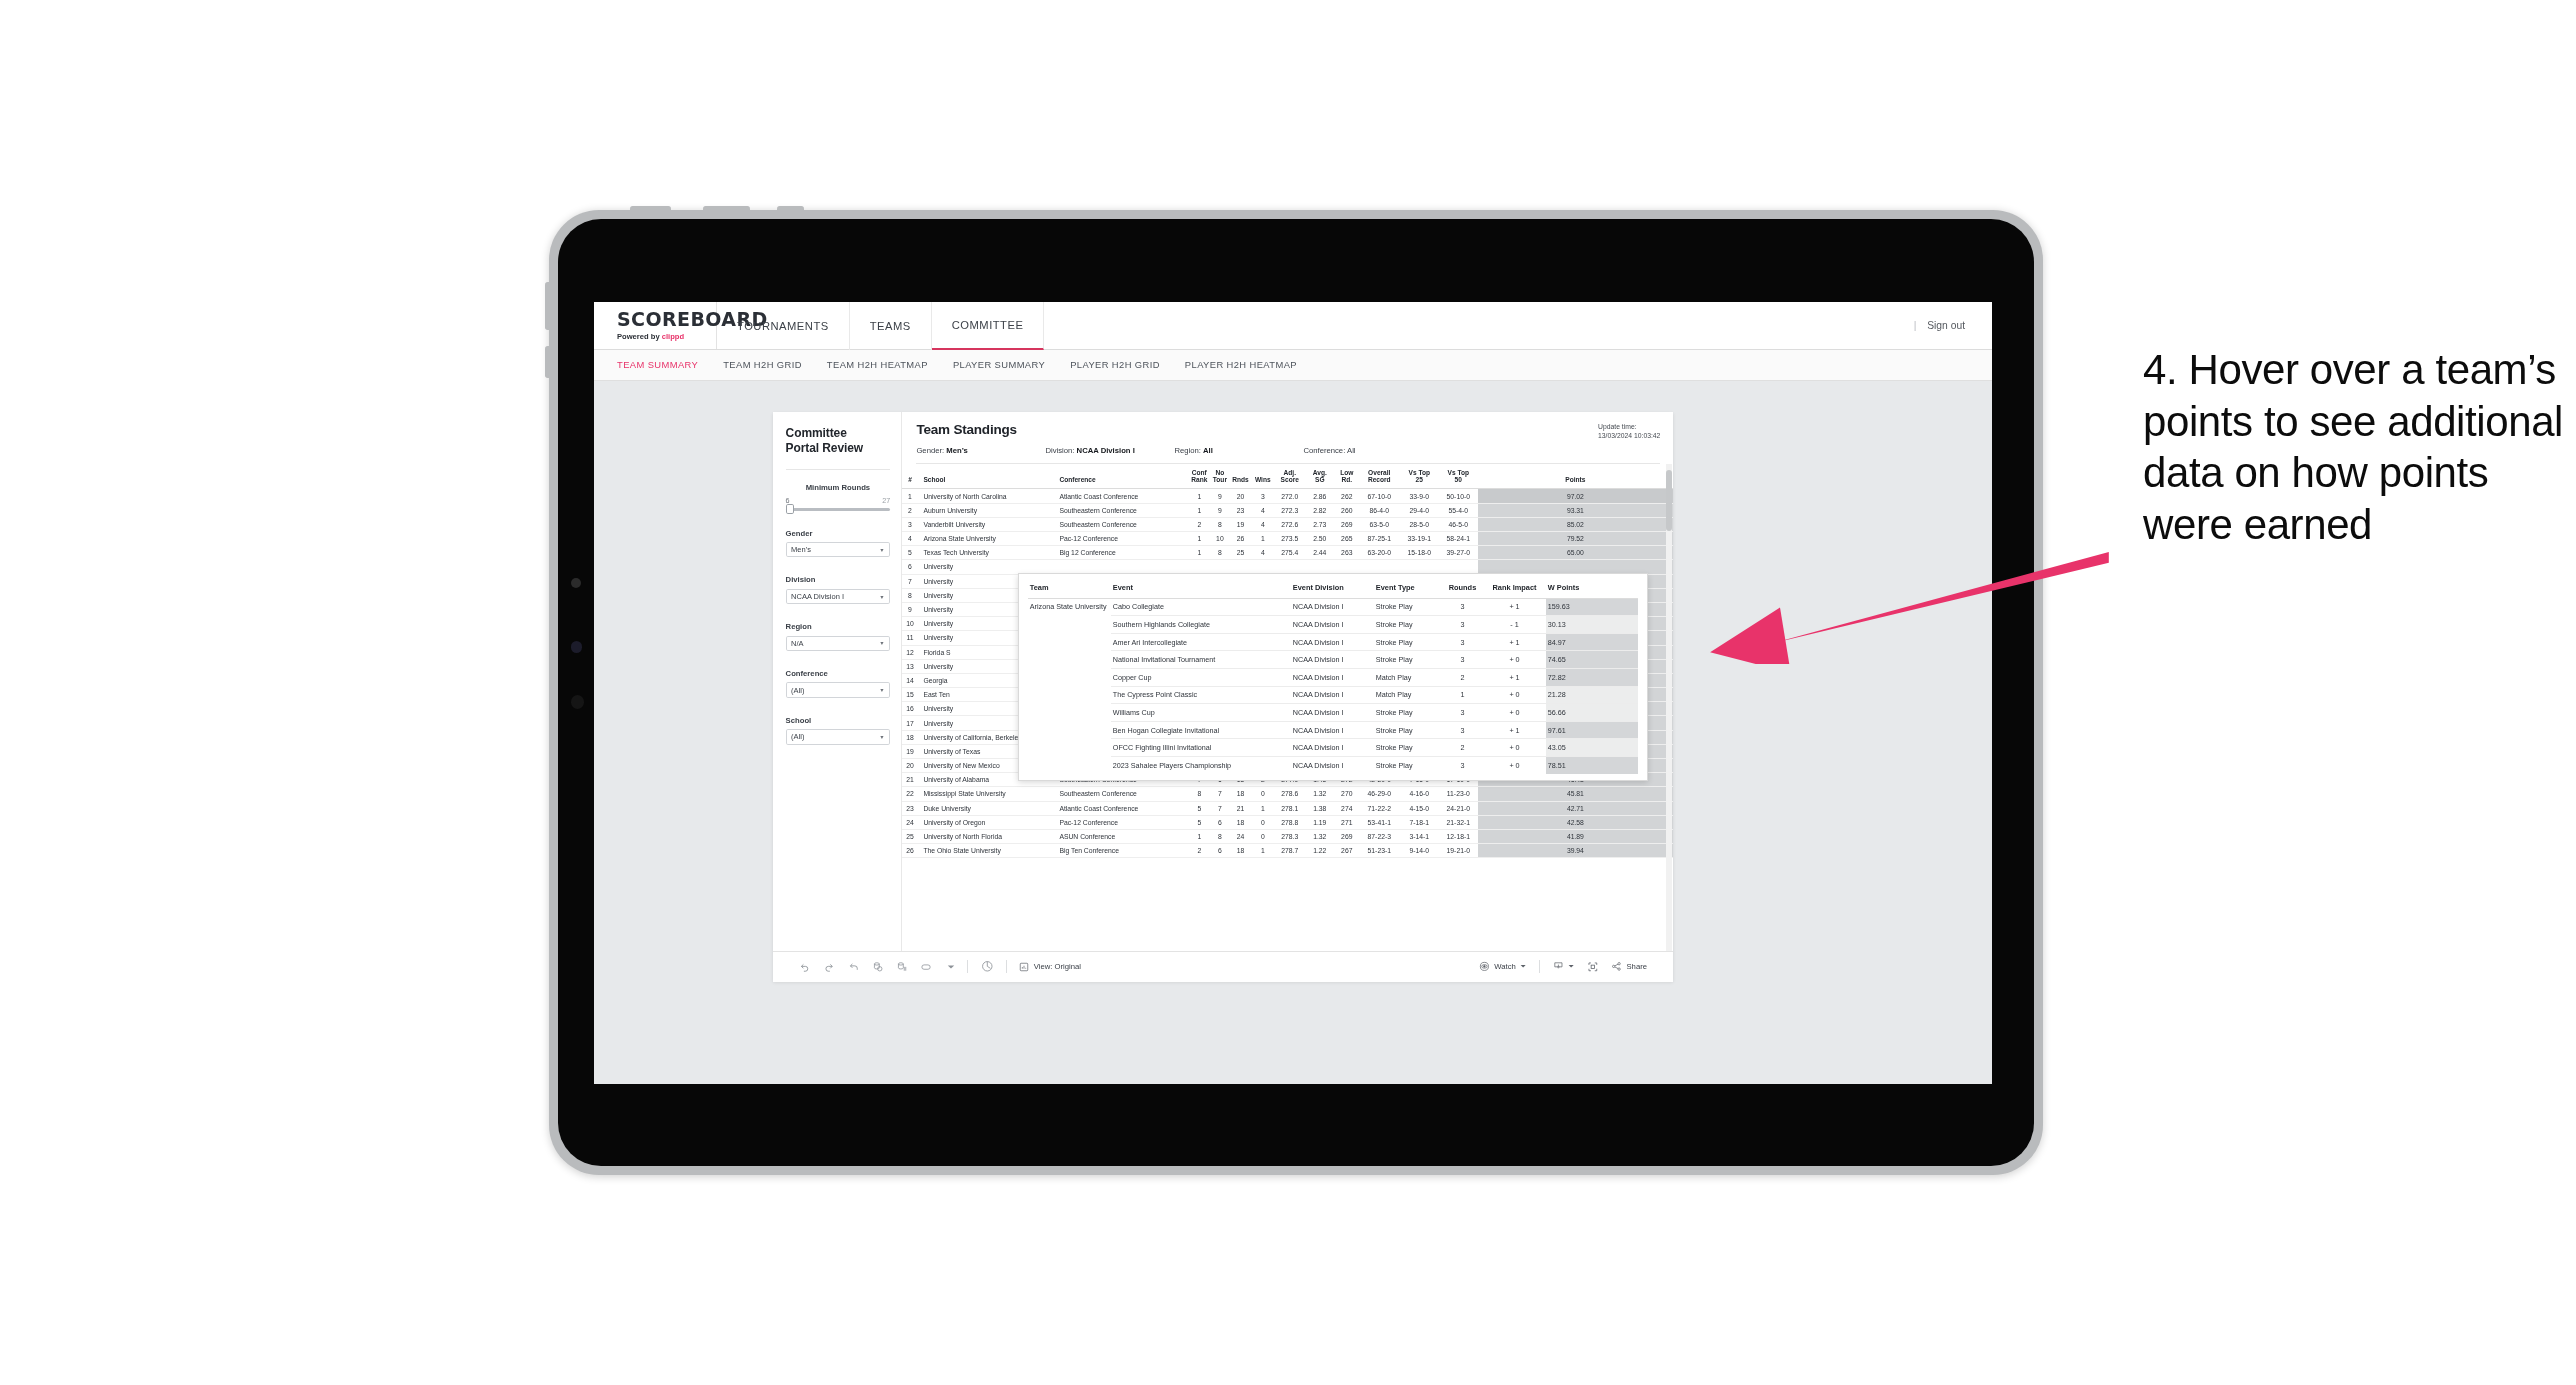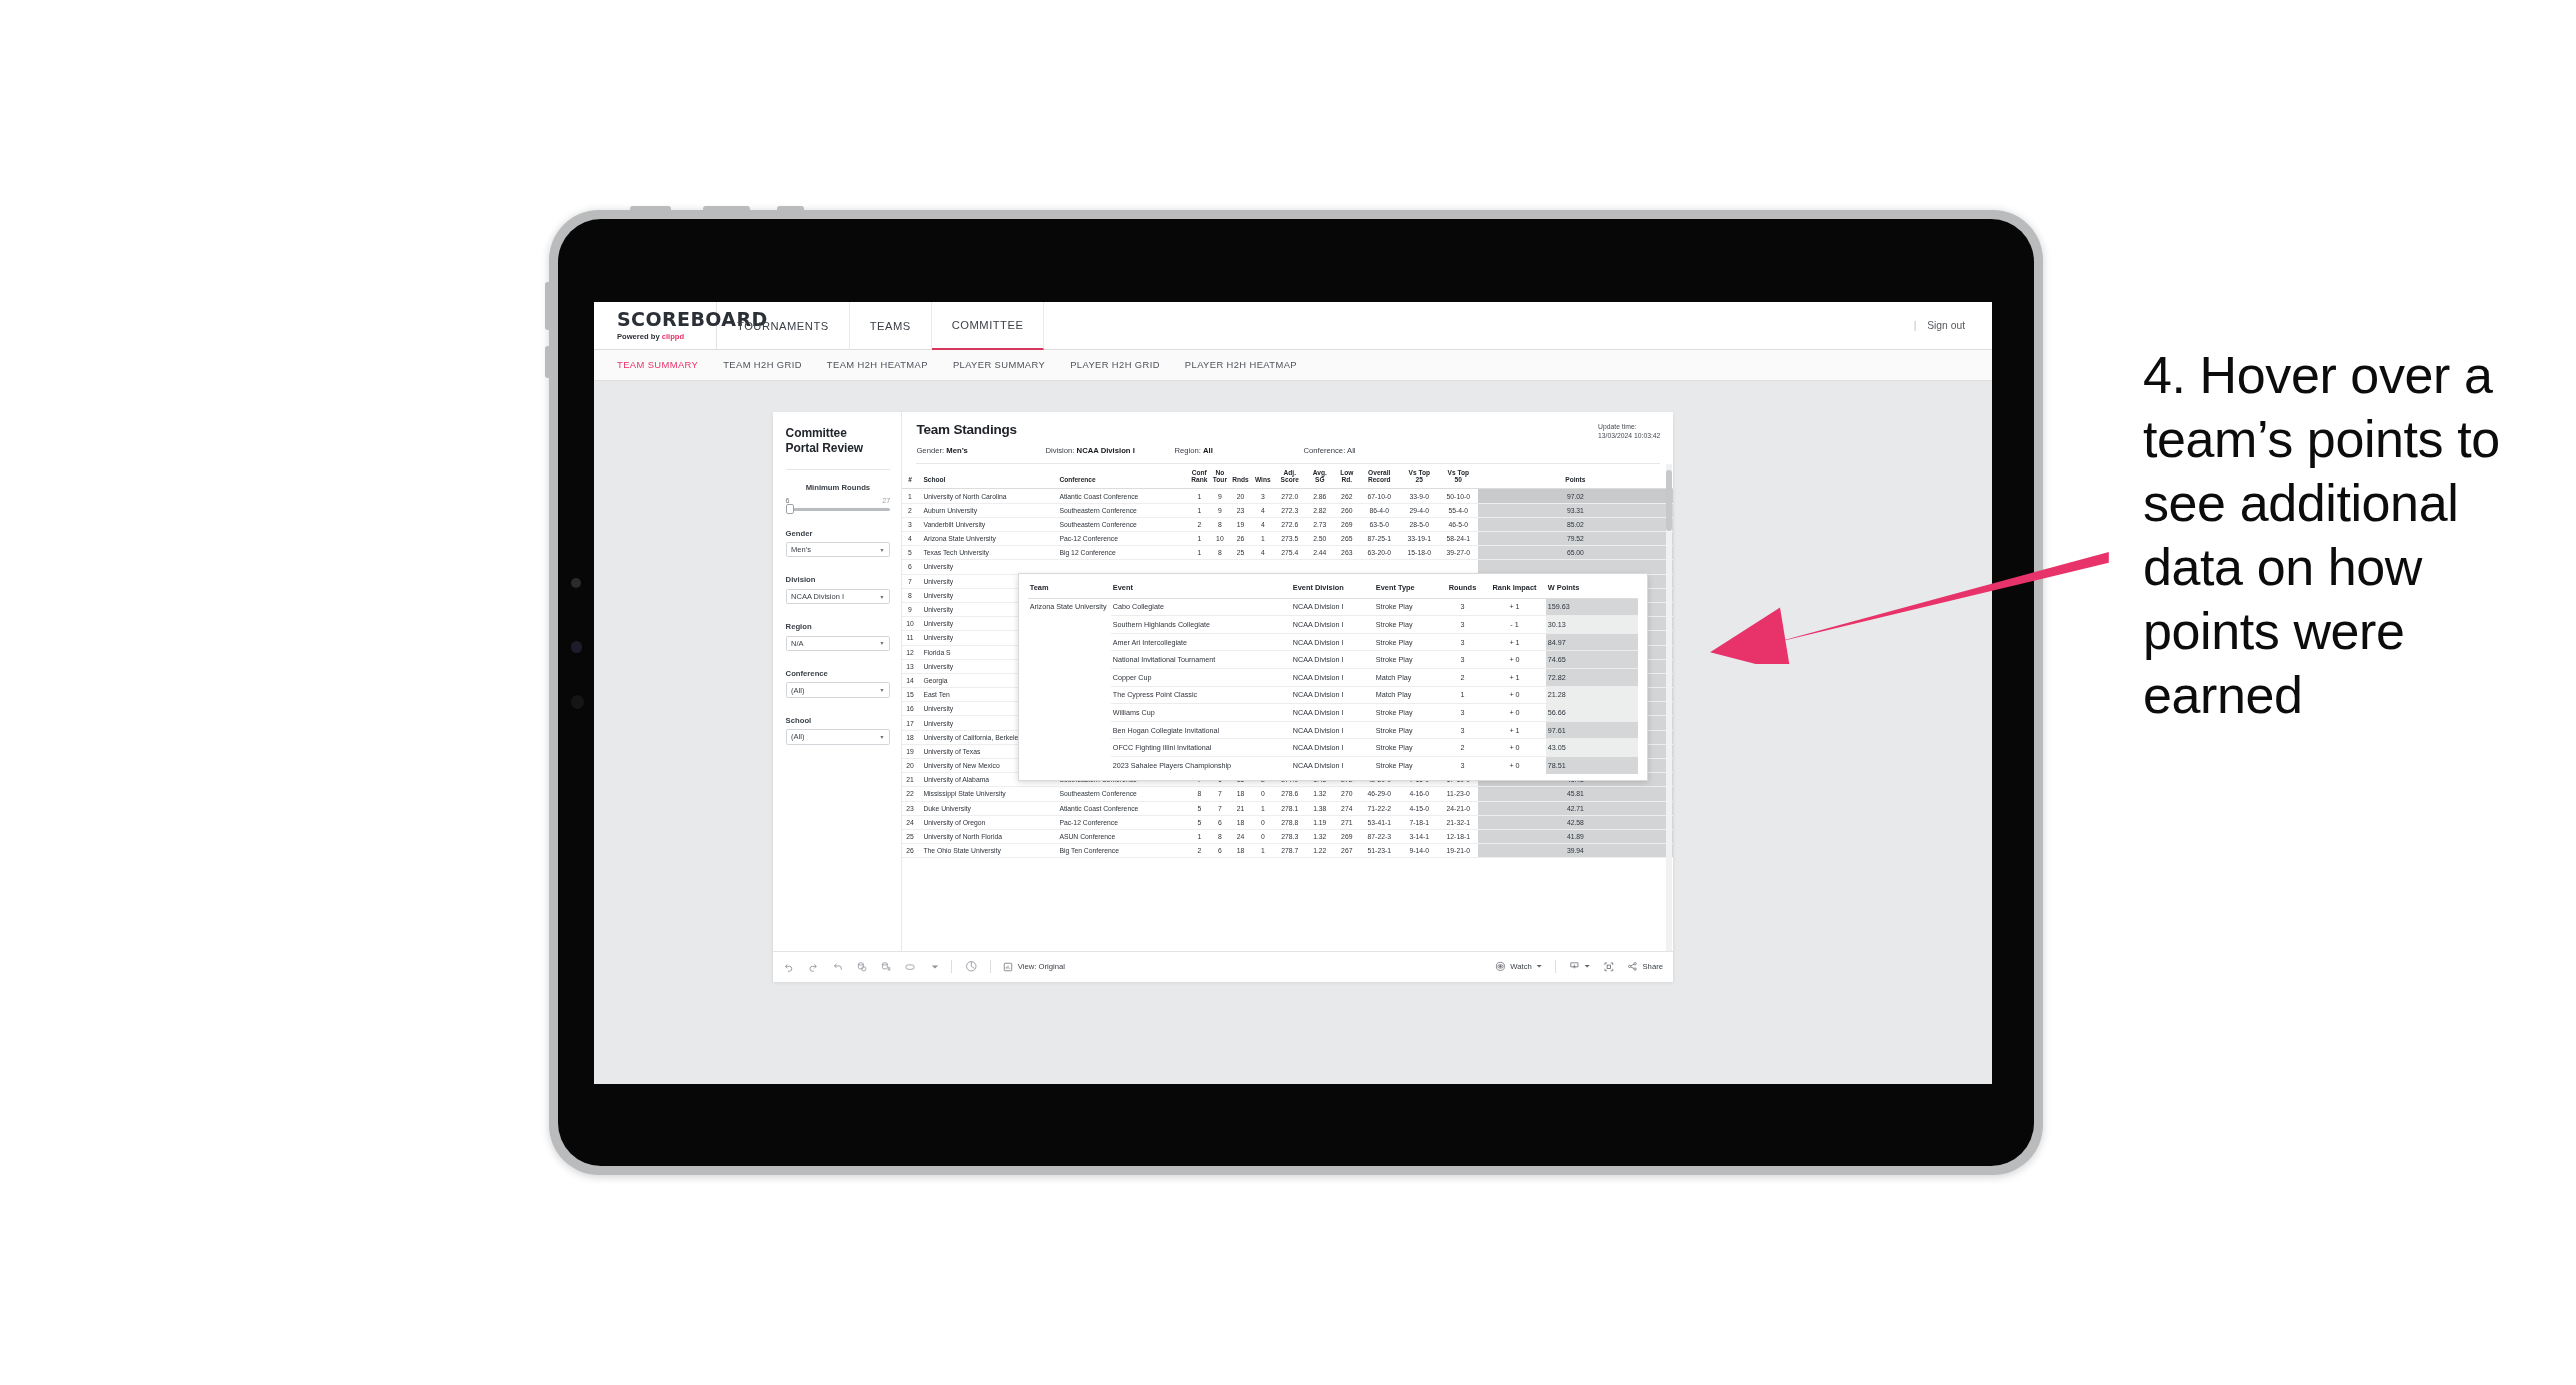--- a/index.html
+++ b/index.html
@@ -148,31 +148,31 @@
   table.tt td.c { text-align:center; }
   table.tt tr:first-child td { border-top:0.9px solid #dcdcdc; }
   td.wpts { background:#d4d6d8; text-align:left; padding-left:5.4px; width:39px;}
   td.wpts.light { background:#eceded; }
   .tt-c-team { width:83px; } .tt-c-event { width:180px; } .tt-c-div { width:83px; }
   .tt-c-type { width:68px; } .tt-c-rounds { width:41px; } .tt-c-rank { width:63px; }
 
   
   #toolbar {
     height:31px; border-top:0.9px solid #e3e3e3; background:#fff;
-    display:flex; align-items:center; padding:0 10px; gap:12.6px;
+    display:flex; align-items:center; padding:0 26px; gap:12.6px;
   }
   .tb-ic { color:#8d9298; display:flex; align-items:center; }
   .tb-sep { width:0.9px; height:12.6px; background:#dcdee0; }
   .tb-txt { font-size:7.7px; color:#3b4048; display:flex; align-items:center; gap:4.5px;}
   .tb-right { margin-left:auto; display:flex; align-items:center; gap:12.6px; }
 
   
   #annotation {
     position:absolute; left:2143px; top:344px; width:422px;
-    font-size:52px; line-height:1.23; color:#0c0c0c; letter-spacing:-0.4px;
+    font-size:42px; line-height:1.23; color:#0c0c0c; letter-spacing:-0.4px;
     font-family:"Liberation Sans", sans-serif;
   }
   #arrow { position:absolute; left:1701px; top:552px; width:408px; height:112px; }
 </style>
 </head>
 <body>
 
 <div id="stage">
 
   <div id="tablet">

